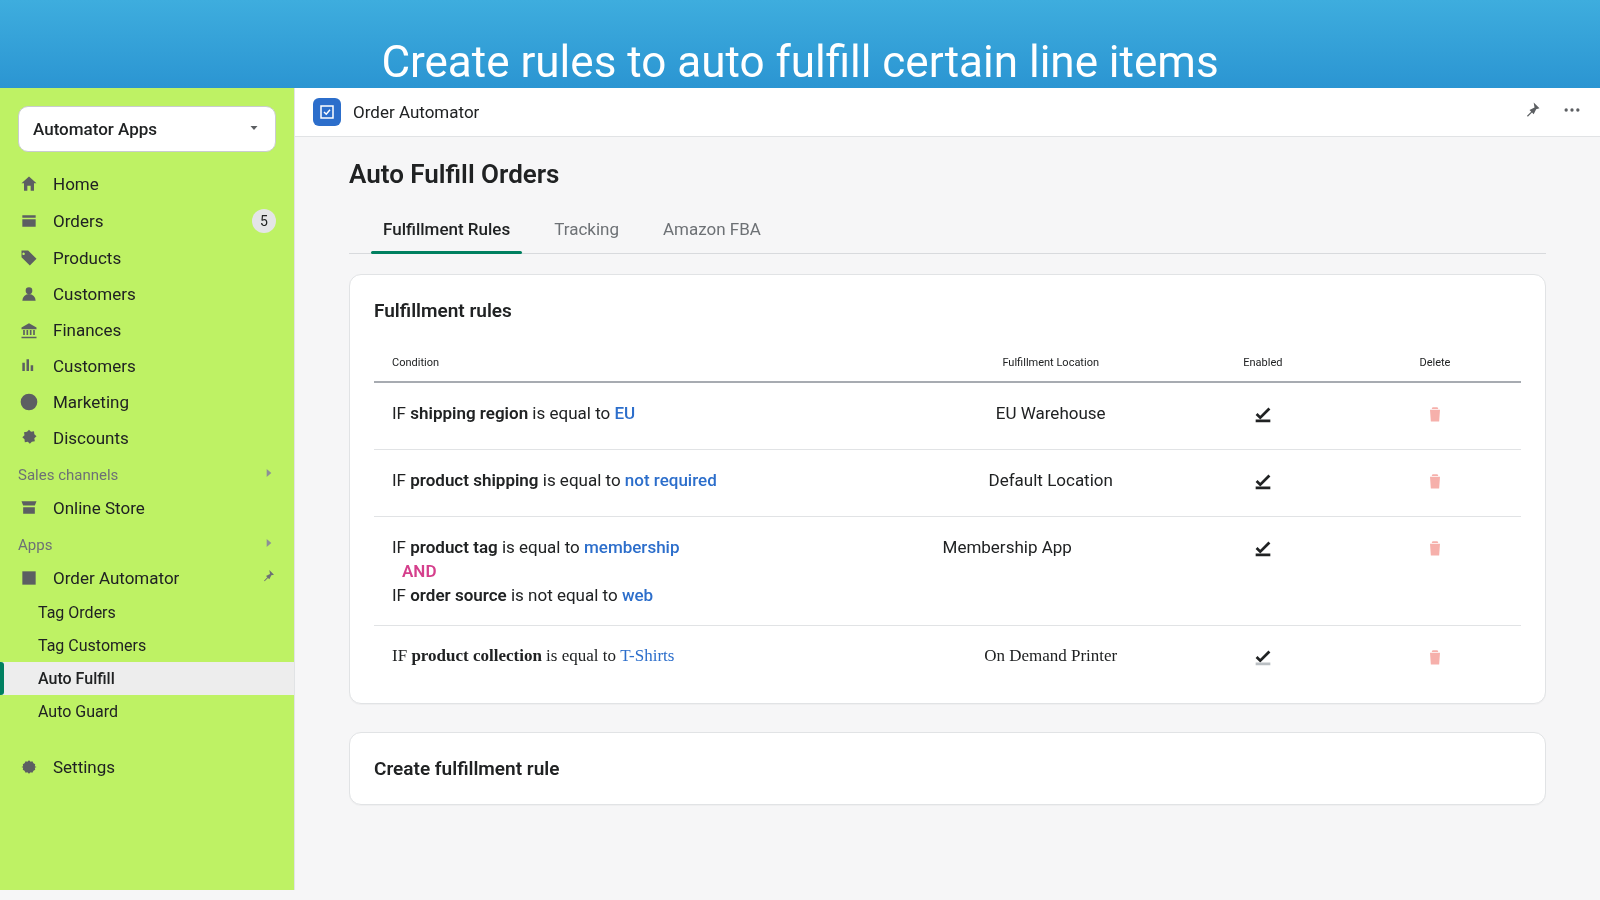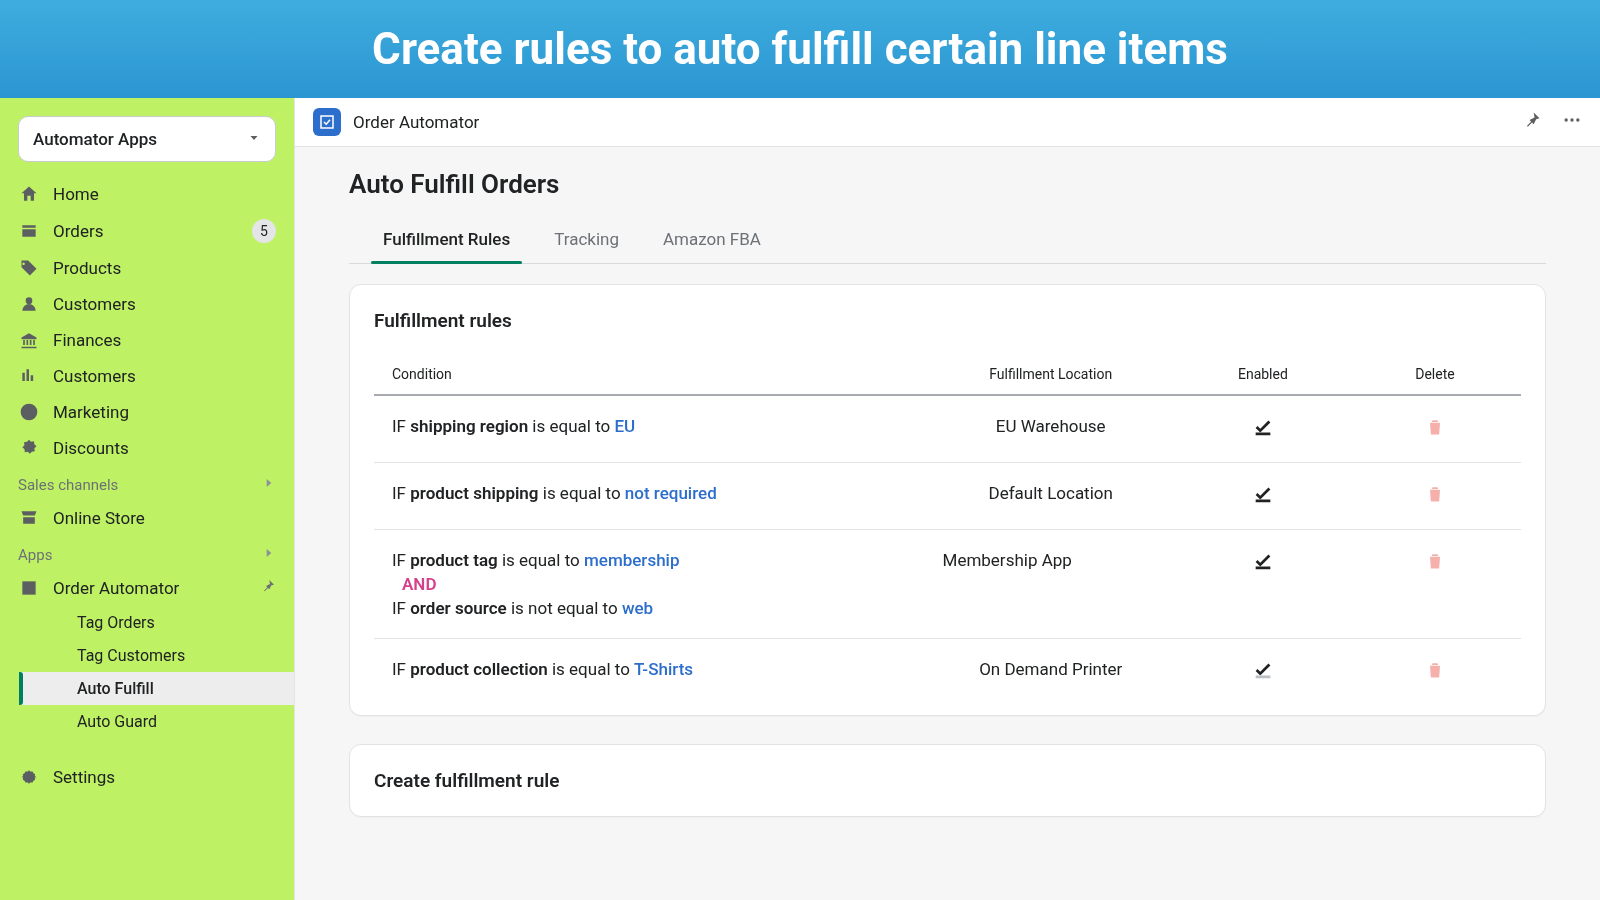--- a/index.html
+++ b/index.html
@@ -1,28 +1,28 @@
 <!DOCTYPE html>
 <html><head>
 <meta charset="utf-8">
 <style>
   * { box-sizing: border-box; margin: 0; padding: 0; }
   body { font-family: -apple-system, BlinkMacSystemFont, "Segoe UI", Roboto, Helvetica, Arial, sans-serif; background: #f6f6f7; color: #202223; width: 1600px; height: 900px; overflow: hidden; }
-  .banner { height: 98px; background: linear-gradient(180deg,#3eadde 0%, #2b95d2 100%); display:flex; align-items:center; justify-content:center; color:#fff; font-size:44px; font-weight:700; }
+  .banner { height: 88px; background: linear-gradient(180deg,#3eadde 0%, #2b95d2 100%); display:flex; align-items:flex-end; justify-content:center; color:#fff; font-size:44px; font-weight:400; }
   .app { display:flex; height: calc(900px - 98px); }
   .sidebar { width: 295px; background:#bef264; border-right:1px solid #e1e3e5; display:flex; flex-direction:column; padding-top:18px; }
   .store-selector { margin: 0 18px 14px 18px; border:1px solid #c9cccf; border-radius:10px; padding:12px 14px; display:flex; justify-content:space-between; align-items:center; cursor:pointer; background:#fff; font-size:17px; font-weight:500; }
   .store-selector .caret svg { width:14px; height:14px; fill:#5c5f62; }
   .nav { flex:1; overflow:hidden; }
   .nav-item { display:flex; align-items:center; gap:13px; padding:7px 18px; font-size:17px; color:#202223; cursor:pointer; position:relative; }
   .nav-item .icon { width:22px; height:22px; display:flex; align-items:center; justify-content:center; }
   .nav-item .icon svg { width:20px; height:20px; fill:#5c5f62; }
   .nav-item.active { background:#ededed; color:#008060; }
   .nav-item.active::before { content:""; position:absolute; left:0; top:0; bottom:0; width:4px; background:#008060; border-radius:0 3px 3px 0;}
-  .nav-item.sub { padding-left:58px; font-size:16px; color:#202223;margin-left:19px; }
+  .nav-item.sub { padding-left:38px; font-size:16px; color:#202223; }
   .nav-item.sub.active { font-weight:500; }
   .nav-section { display:flex; align-items:center; justify-content:space-between; padding:10px 18px 6px; font-size:15px; color:#6d7175; }
   .nav-section .chev svg { width:14px; height:14px; fill:#8c9196; }
   .badge { background:#e4e5e7; color:#202223; border-radius:100px; min-width:24px; height:24px; display:flex; align-items:center; justify-content:center; font-size:14px; margin-left:auto; }
   .pin-icon svg { width:16px; height:16px; fill:#6d7175; }
   .settings-item { margin-top:auto; border-top:1px solid transparent; padding-bottom:8px; }
   .main { flex:1; display:flex; flex-direction:column; }
   .topbar { height:49px; background:#fff; border-bottom:1px solid #e1e3e5; display:flex; align-items:center; padding:0 18px; gap:12px; }
   .app-badge { width:28px; height:28px; border-radius:6px; background:#2c6ecb; display:flex; align-items:center; justify-content:center; }
   .app-badge svg { width:18px; height:18px; fill:#fff; }
@@ -31,24 +31,24 @@
   .topbar .actions svg { width:20px; height:20px; fill:#5c5f62; }
   .content { flex:1; overflow:auto; padding: 22px 54px 40px 54px; }
   .page-title { font-size:26px; font-weight:600; margin-bottom:18px; }
   .tabs { display:flex; gap:44px; border-bottom:1px solid #d8dadd; margin-bottom:20px; padding-left:34px; }
   .tab { padding:12px 0 14px; font-size:17px; color:#6d7175; cursor:pointer; position:relative; }
   .tab.active { color:#202223; font-weight:500; }
   .tab.active::after { content:""; position:absolute; left:-12px; right:-12px; bottom:-1px; height:3px; background:#008060; border-radius:2px; }
   .card { background:#fff; border:1px solid #e1e3e5; border-radius:12px; padding:24px 24px 10px; box-shadow: 0 1px 1px rgba(0,0,0,0.03); margin-bottom:28px; }
   .card h2 { font-size:19px; font-weight:600; margin-bottom:22px; }
   table.rules { width:100%; border-collapse:collapse; }
-  table.rules thead th { text-align:left; font-weight:400; color:#202223; padding:12px 18px; border-bottom:2px solid #a7abb1; font-size:14px; }
+  table.rules thead th { text-align:left; font-weight:400; color:#202223; padding:12px 18px; border-bottom:2px solid #a7abb1; font-size:11px; }
   table.rules thead th.center { text-align:center; }
   table.rules tbody td { padding:20px 18px; border-bottom:1px solid #e1e3e5; font-size:17px; vertical-align:top;margin-top:7px; }
-  table.rules tbody tr:last-child td { border-bottom:none; }
+  table.rules tbody tr:last-child td { border-bottom:none;font-family:Liberation Serif, serif; }
   td.center { text-align:center; }
   .cond .if { font-weight:400; }
   .cond b { font-weight:600; }
   .cond .val { color:#2c6ecb; font-weight:500; }
   .cond .and { color:#d53f8c; font-weight:600; margin-left:10px; display:block; margin-top:4px; margin-bottom:4px; }
   .chk svg { width:22px; height:22px; }
   .chk.on svg { fill:#202223; }
   .chk.off svg { fill:#babfc3; }
   .trash svg { width:20px; height:22px; fill:#f6b0ab; }
   .card.create { padding:24px; }

